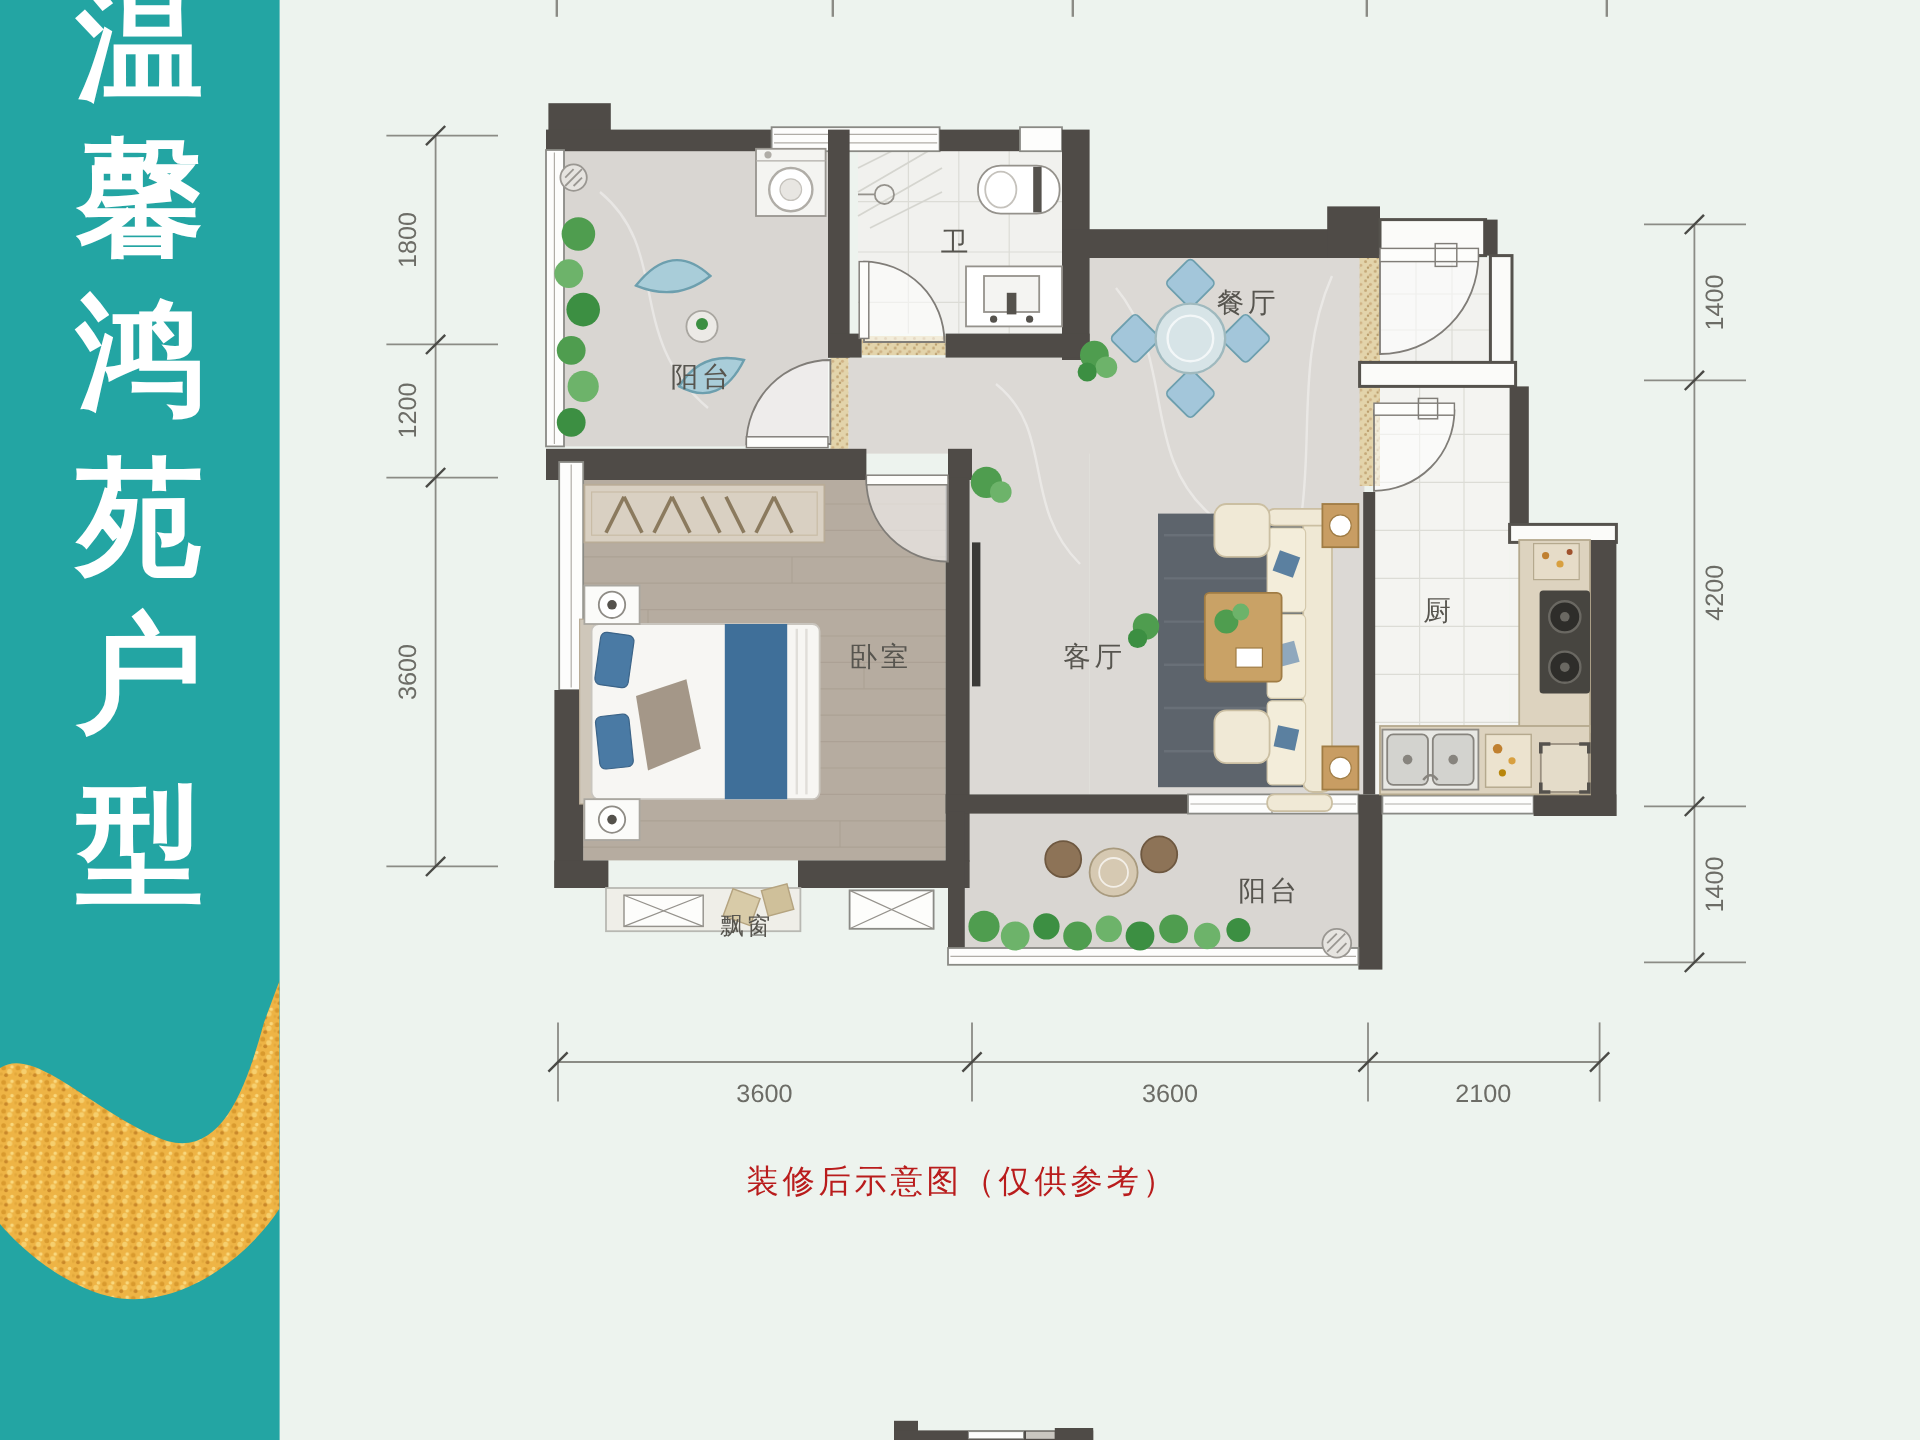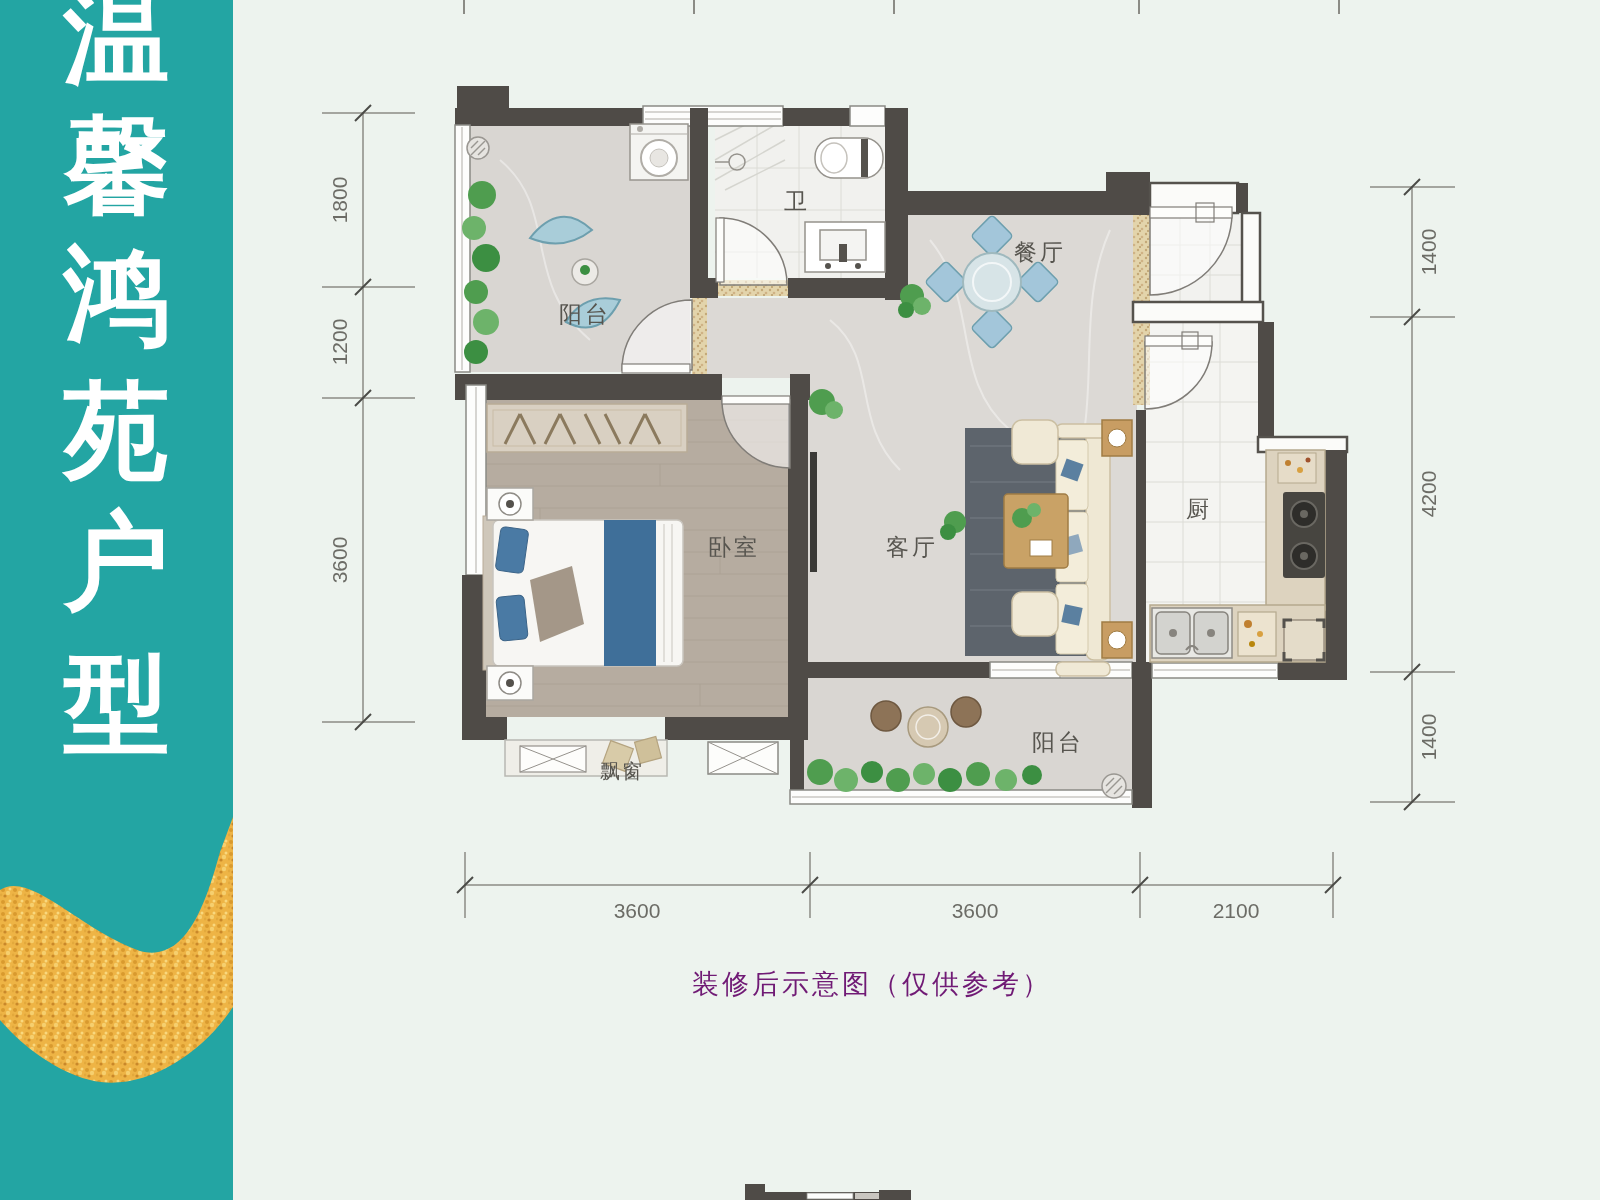--- a/index.html
+++ b/index.html
@@ -18,22 +18,21 @@
     position:absolute;left:0;width:233px;
     text-align:center;
     color:#ffffff;
     font-family:"DejaVu Serif", serif;
     font-size:106px;line-height:1;
     font-weight:bold;
   }
   .plan-svg{position:absolute;left:0;top:0;}
   .caption{
     position:absolute;left:622px;top:966px;width:500px;
-    text-align:center;
-    font-size:27px;letter-spacing:3px;color:#701a75;font-weight:500;
+    font-size:27px;letter-spacing:3px;color:#b91c1c;font-weight:500;
   }
   .room-label{fill:#57554f;font-size:23px;letter-spacing:3px;font-family:"Liberation Sans",sans-serif;}
   .room-label-sm{fill:#57554f;font-size:20px;letter-spacing:2px;font-family:"Liberation Sans",sans-serif;}
   .dim-text{fill:#6c6c66;font-size:21px;font-family:"Liberation Sans",sans-serif;}
   .dim-line{stroke:#8b8b85;stroke-width:1.5;fill:none;}
   .dim-slash{stroke:#4a4a46;stroke-width:2;}
   .wall{fill:#4f4b47;}
   .win{fill:#fdfdfc;stroke:#8a8a85;stroke-width:1.5;}
   .outlined-wall{fill:#fbfbf9;stroke:#55524d;stroke-width:2.5;}
   .grid{stroke:#dcdcd6;stroke-width:1;}

